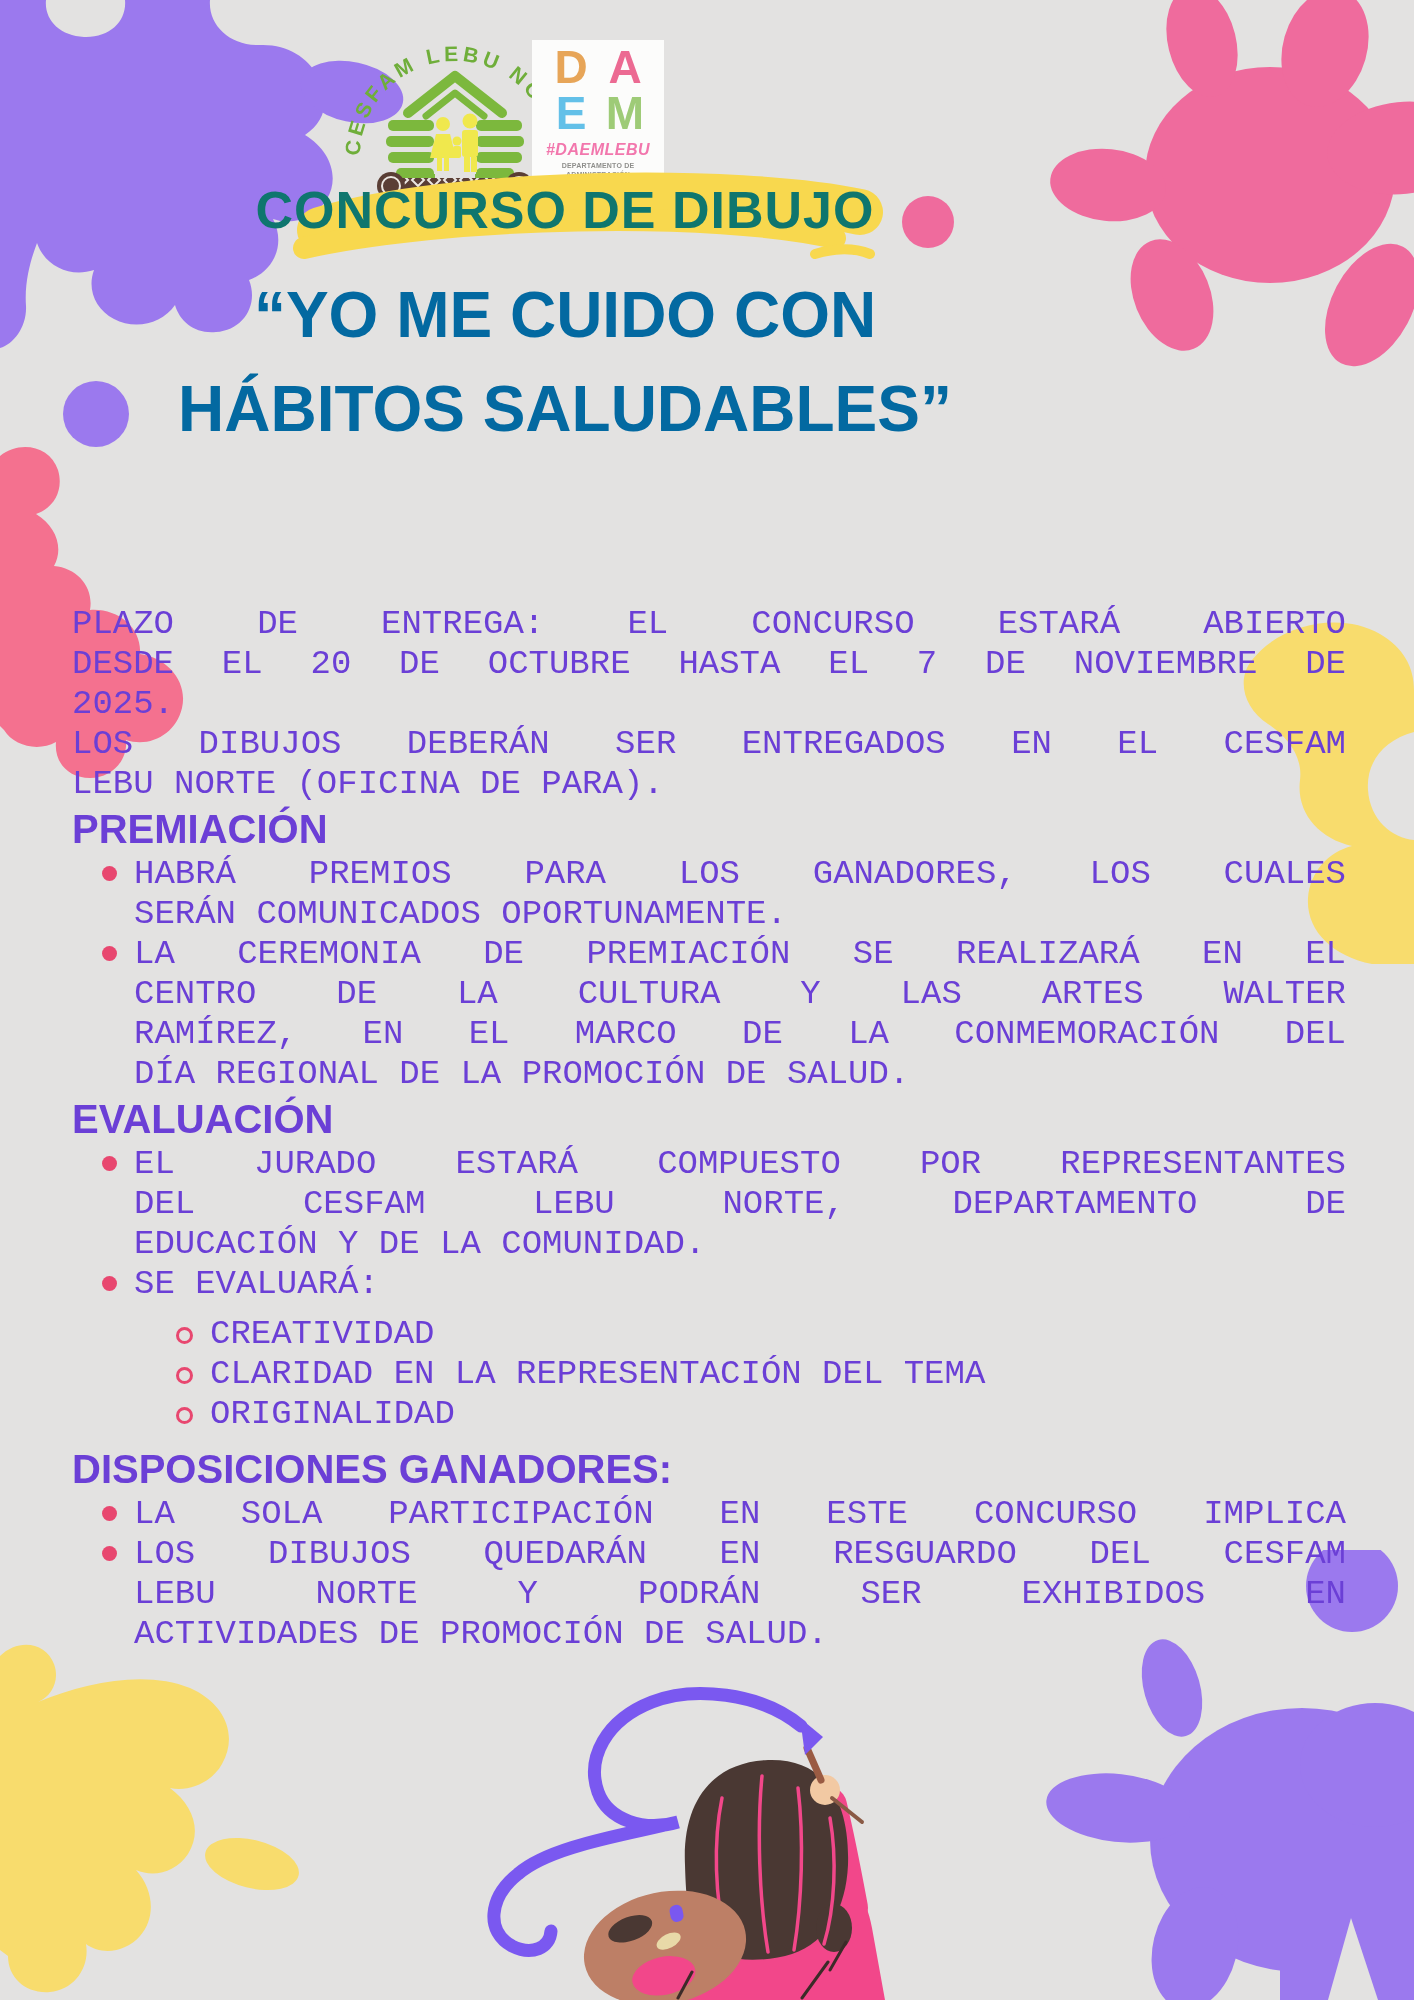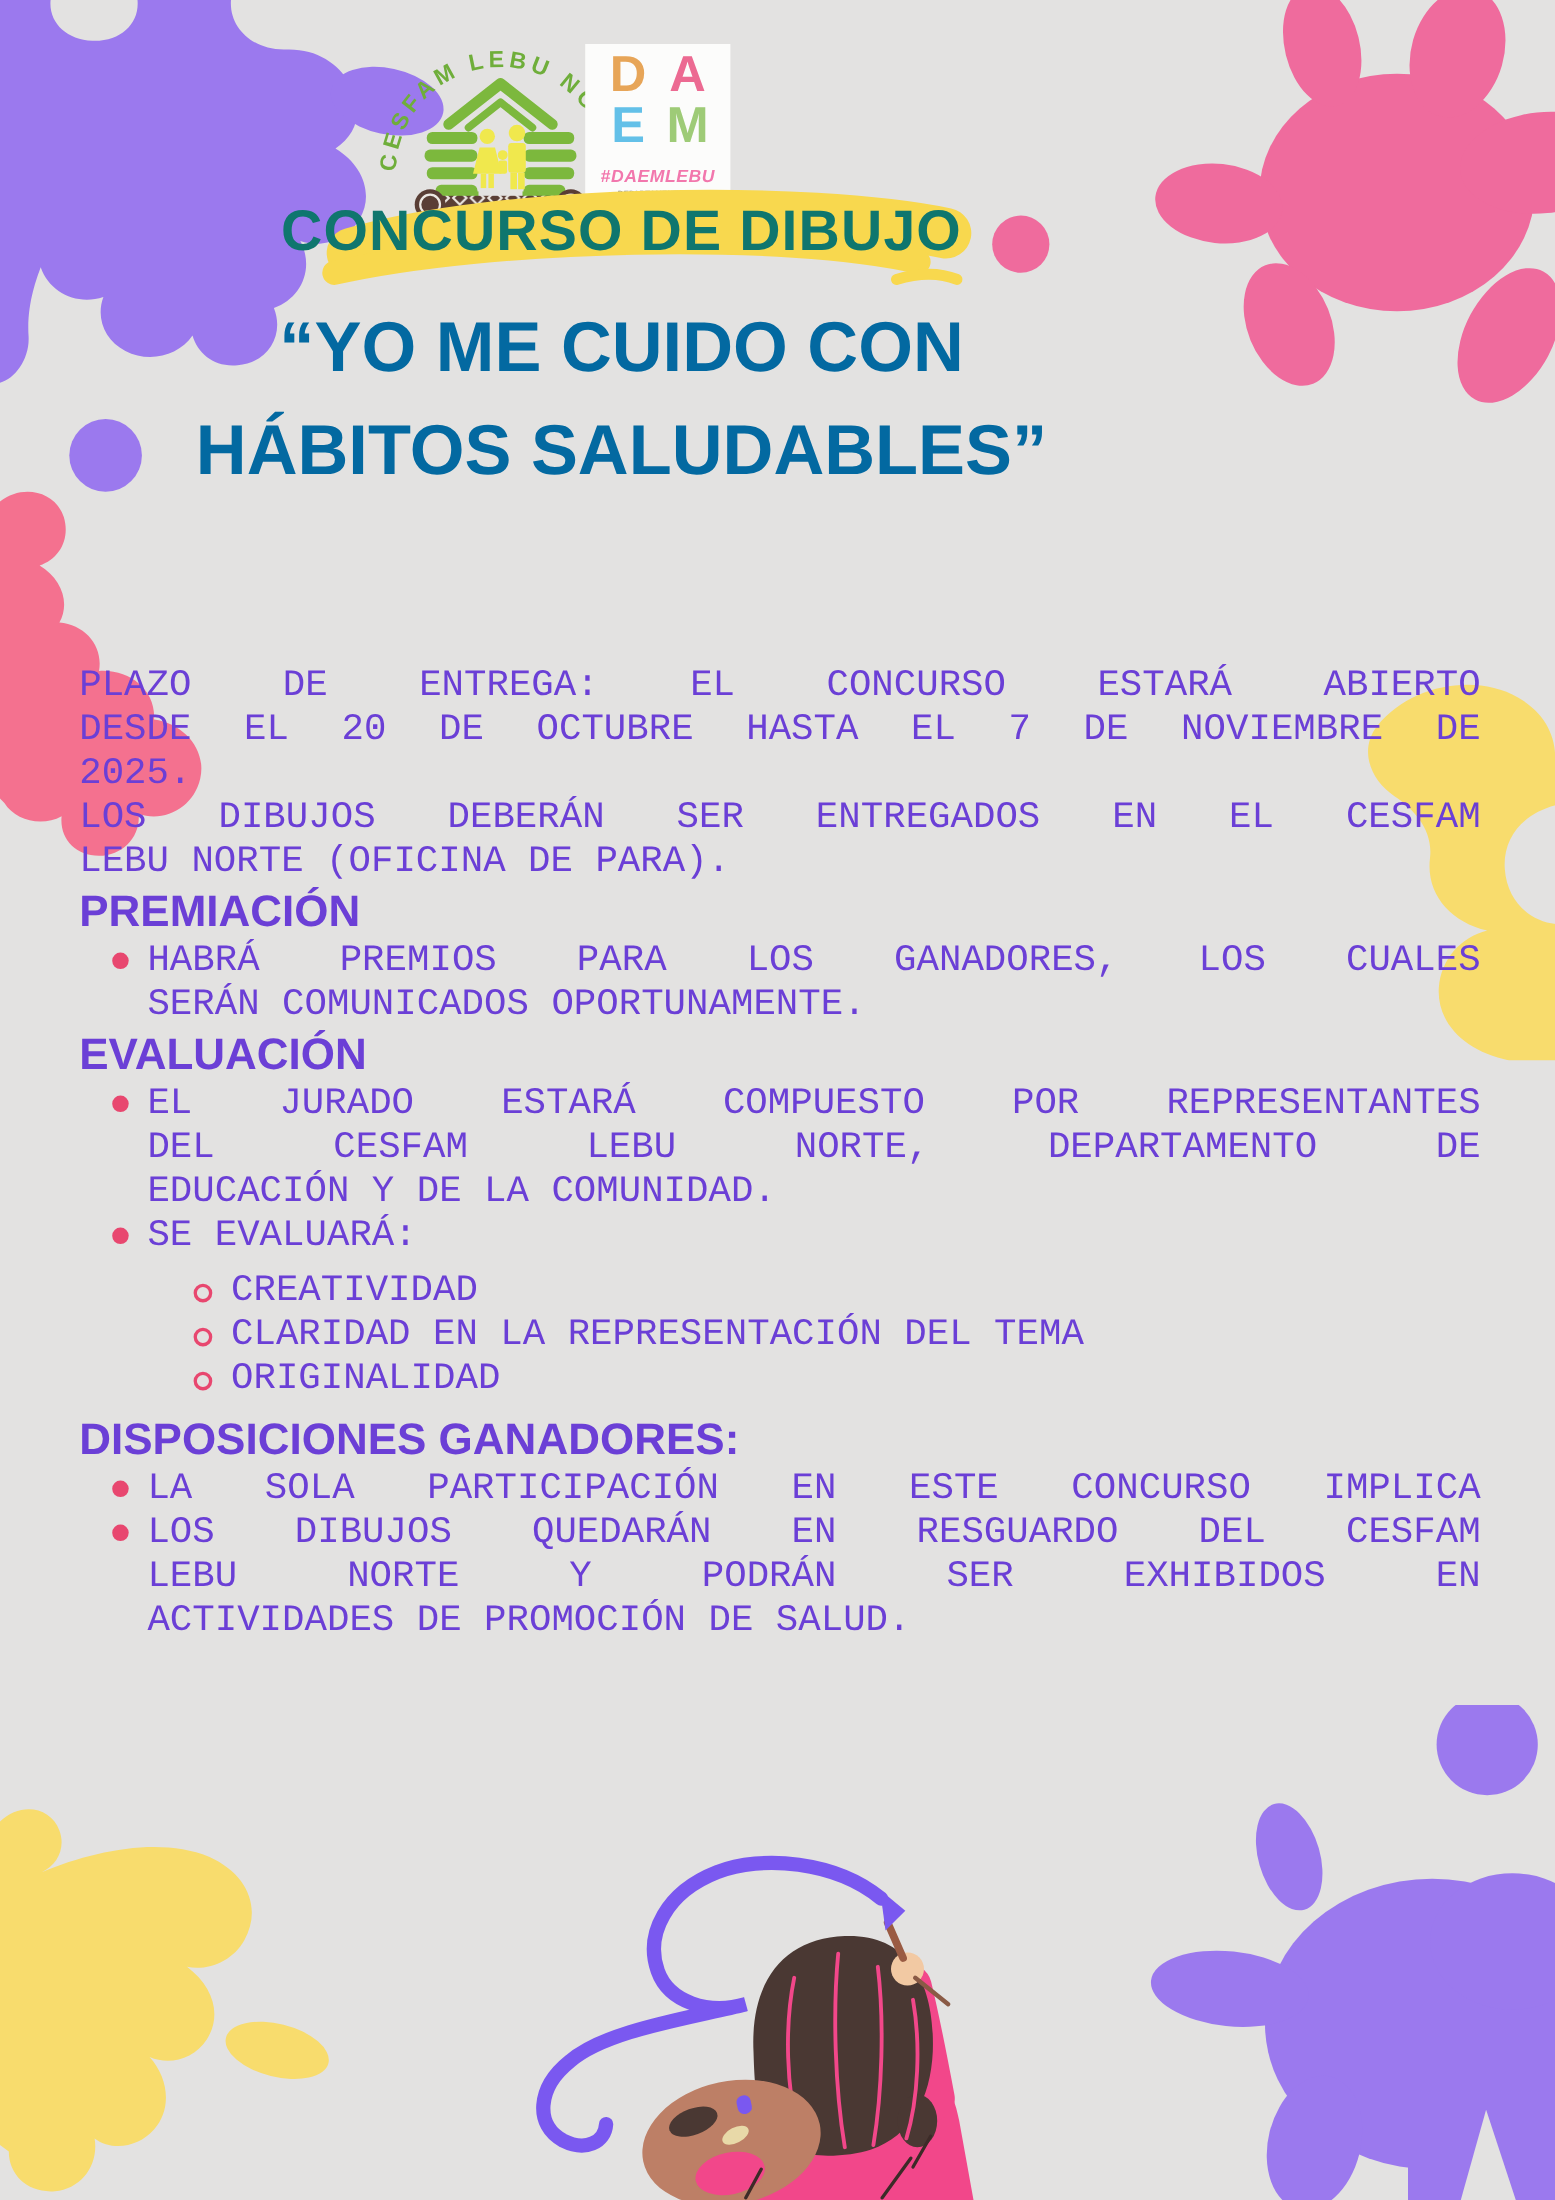--- a/index.html
+++ b/index.html
@@ -9,21 +9,21 @@
   .layer{position:absolute;z-index:3;}
   .illu{position:absolute;z-index:2;}
 
   
   .daem-card{position:absolute;left:532px;top:40px;width:132px;height:138px;background:#fcfcfb;
              display:flex;flex-direction:column;align-items:center;padding-top:4px;box-sizing:border-box;}
   .daem-grid{display:grid;grid-template-columns:54px 54px;grid-auto-rows:46px;
              font-weight:700;font-size:46px;line-height:46px;text-align:center;
              font-family:"Liberation Sans",sans-serif;}
   .dl0{color:#e7a558;} .dl1{color:#ec6a92;} .dl2{color:#63c0e8;} .dl3{color:#9ecb77;}
-  .daem-tag{font-size:16px;font-weight:700;font-style:italic;color:#f277ad;letter-spacing:.5px;margin-top:16px;}
+  .daem-tag{font-size:16px;font-weight:700;font-style:italic;color:#f277ad;letter-spacing:.5px;margin-top:5px;}
   .daem-sub{font-size:7px;line-height:8.5px;color:#8f8f8c;text-align:center;font-weight:700;margin-top:3px;letter-spacing:.2px;}
 
   .title{position:absolute;left:0;top:180px;width:1130px;text-align:center;z-index:4;
          font-size:52px;font-weight:700;letter-spacing:1px;color:#0f766e;}
   .quote{position:absolute;left:0;top:268px;width:1130px;text-align:center;z-index:4;
          font-size:64px;line-height:94px;font-weight:700;color:#0369a1;letter-spacing:0px;}
 
   
   .copy{position:absolute;left:72px;top:604px;width:1274px;z-index:3;
         font-family:"Liberation Mono","DejaVu Sans Mono",monospace;
@@ -179,20 +179,26 @@
       <div class="ln j">LOS DIBUJOS DEBERÁN SER ENTREGADOS EN EL CESFAM</div>
       <div class="ln e">LEBU NORTE (OFICINA DE PARA).</div>
     </div>
 
     <div class="heading">PREMIACIÓN</div>
     <ul class="bullets">
       <li>
         <div class="ln j">HABRÁ PREMIOS PARA LOS GANADORES, LOS CUALES</div>
         <div class="ln e">SERÁN COMUNICADOS OPORTUNAMENTE.</div>
       </li>
+      <li>
+        <div class="ln j">LA CEREMONIA DE PREMIACIÓN SE REALIZARÁ EN EL</div>
+        <div class="ln j">CENTRO DE LA CULTURA Y LAS ARTES WALTER</div>
+        <div class="ln j">RAMÍREZ, EN EL MARCO DE LA CONMEMORACIÓN DEL</div>
+        <div class="ln e">DÍA REGIONAL DE LA PROMOCIÓN DE SALUD.</div>
+      </li>
     </ul>
 
     <div class="heading">EVALUACIÓN</div>
     <ul class="bullets">
       <li>
         <div class="ln j">EL JURADO ESTARÁ COMPUESTO POR REPRESENTANTES</div>
         <div class="ln j">DEL CESFAM LEBU NORTE, DEPARTAMENTO DE</div>
         <div class="ln e">EDUCACIÓN Y DE LA COMUNIDAD.</div>
       </li>
       <li>

